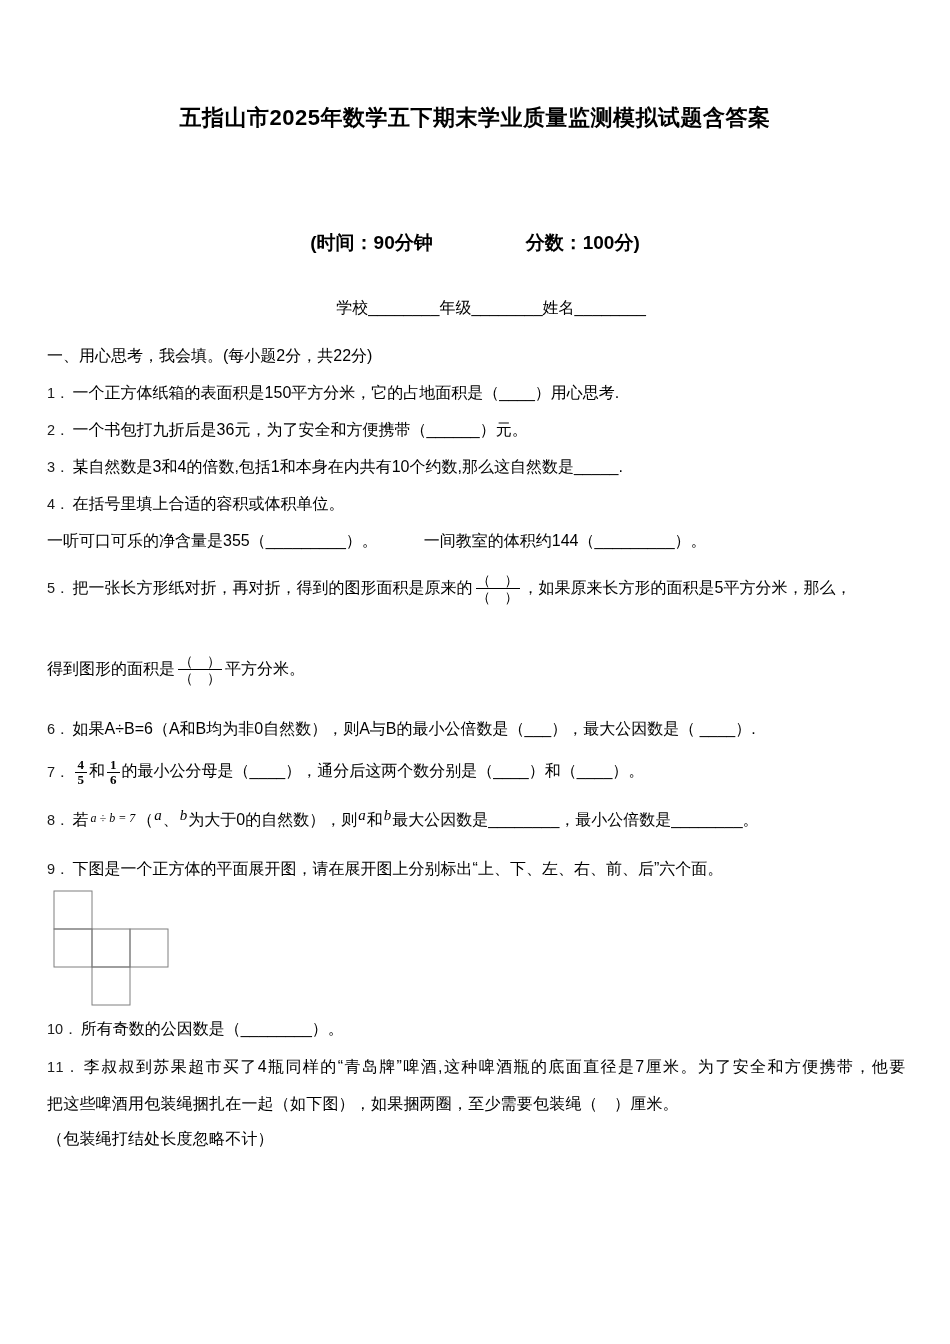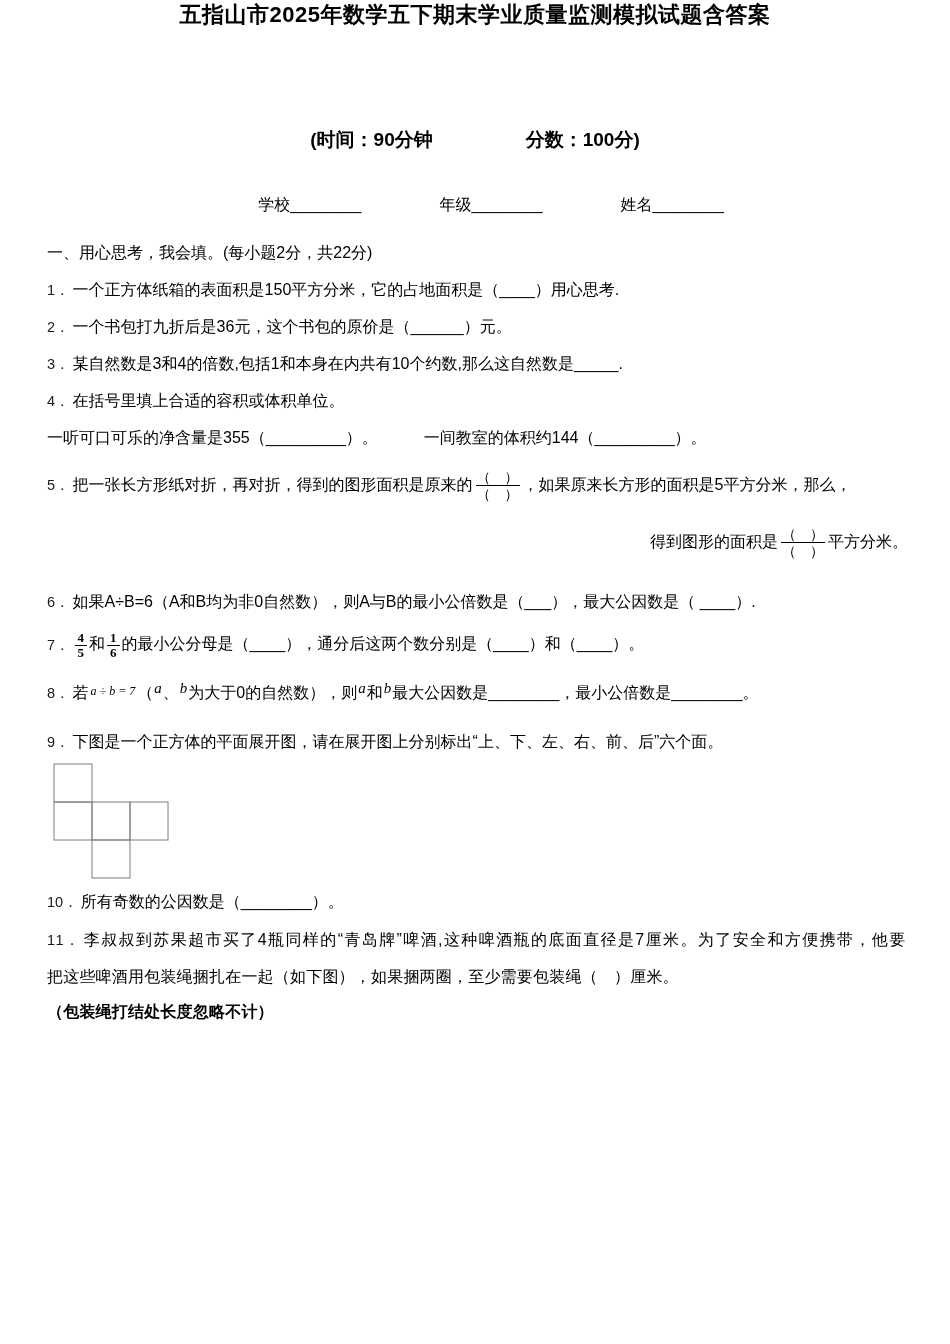--- a/index.html
+++ b/index.html
@@ -3,29 +3,29 @@
 <meta charset="utf-8">
 <style>
   * { box-sizing: border-box; }
   html, body { margin: 0; padding: 0; background: #ffffff; }
   .page {
     width: 950px; height: 1344px; background: #fff; overflow: hidden;
     font-family: "Liberation Sans", "DejaVu Sans", sans-serif;
     color: #000;
   }
   .title {
-    margin: 0; text-align: center;
+    margin: 0; padding-top: 103px; text-align: center;
     font-size: 22px; font-weight: 700; letter-spacing: 0.5px;
   }
   .meta {
     margin-top: 97px; display: flex; justify-content: center; gap: 93px;
     font-size: 19px; font-weight: 700;
   }
   .info-row {
-    margin-top: 42px; display: flex; justify-content: center; gap: 78px;
+    margin-top: 42px; display: flex; justify-content: center; 
     font-size: 16px;
     padding-left: 32px;
   }
   .content { margin: 26px 42px 0 47px; font-size: 16px; line-height: 22px; }
   .sec { margin: 0; }
   .q { margin-top: 15px; }
   .qnum { font-size: 14.5px; color: #1a1a1a; margin-right: 3px; }
   .q4b .part1 { margin-right: 46px; }
 
   
@@ -41,29 +41,29 @@
   .nfrac {
     display: inline-flex; flex-direction: column; align-items: center;
     vertical-align: middle; line-height: 1.05; margin: 0 2px;
     font-size: 13px; font-weight: 700;
     font-family: "Liberation Serif", serif;
   }
   .nfrac .ft { display: block; border-bottom: 1px solid #000; padding: 0 3px; }
   .nfrac .fb { display: block; }
 
   .q5 { margin-top: 20px; }
-  .q5-line2 { margin-top: 24px; text-align: right; }
+  .q5-line2 { margin-top: 48px; }
   .q6 { margin-top: 32px; }
   .q7 { margin-top: 18px; }
   .q8 { margin-top: 22px; }
   .q9 { margin-top: 26px; }
   .q10 { margin-top: 10px; }
   .q11 { margin-top: 16px; letter-spacing: 1.4px; }
   .q11-line2 { margin-top: 15px; letter-spacing: 0.2px; }
-  .q11-note { margin-top: 13px; letter-spacing: 0.2px; font-weight: bold; }
+  .q11-note { margin-top: 13px; letter-spacing: 0.2px; }
 
   .math {
     font-family: "Liberation Serif", serif; font-style: italic;
     font-size: 12px; position: relative; top: -3px; margin: 0 2px;
   }
   .mvar {
     font-family: "Liberation Serif", serif; font-style: italic;
     font-size: 15px; position: relative; top: -5px; margin: 0 1px;
   }
 
@@ -90,21 +90,21 @@
 
   <div class="content">
 
     <div class="sec">一、用心思考，我会填。(每小题2分，共22分)</div>
 
     <div class="q">
       <span class="qnum">1．</span><span>一个正方体纸箱的表面积是150平方分米，它的占地面积是（____）用心思考.</span>
     </div>
 
     <div class="q">
-      <span class="qnum">2．</span><span>一个书包打九折后是36元，这个书包的原价是（______）元。</span>
+      <span class="qnum">2．</span><span>一个书包打九折后是36元，为了安全和方便携带（______）元。</span>
     </div>
 
     <div class="q">
       <span class="qnum">3．</span><span>某自然数是3和4的倍数,包括1和本身在内共有10个约数,那么这自然数是_____.</span>
     </div>
 
     <div class="q">
       <span class="qnum">4．</span><span>在括号里填上合适的容积或体积单位。</span>
     </div>
 

